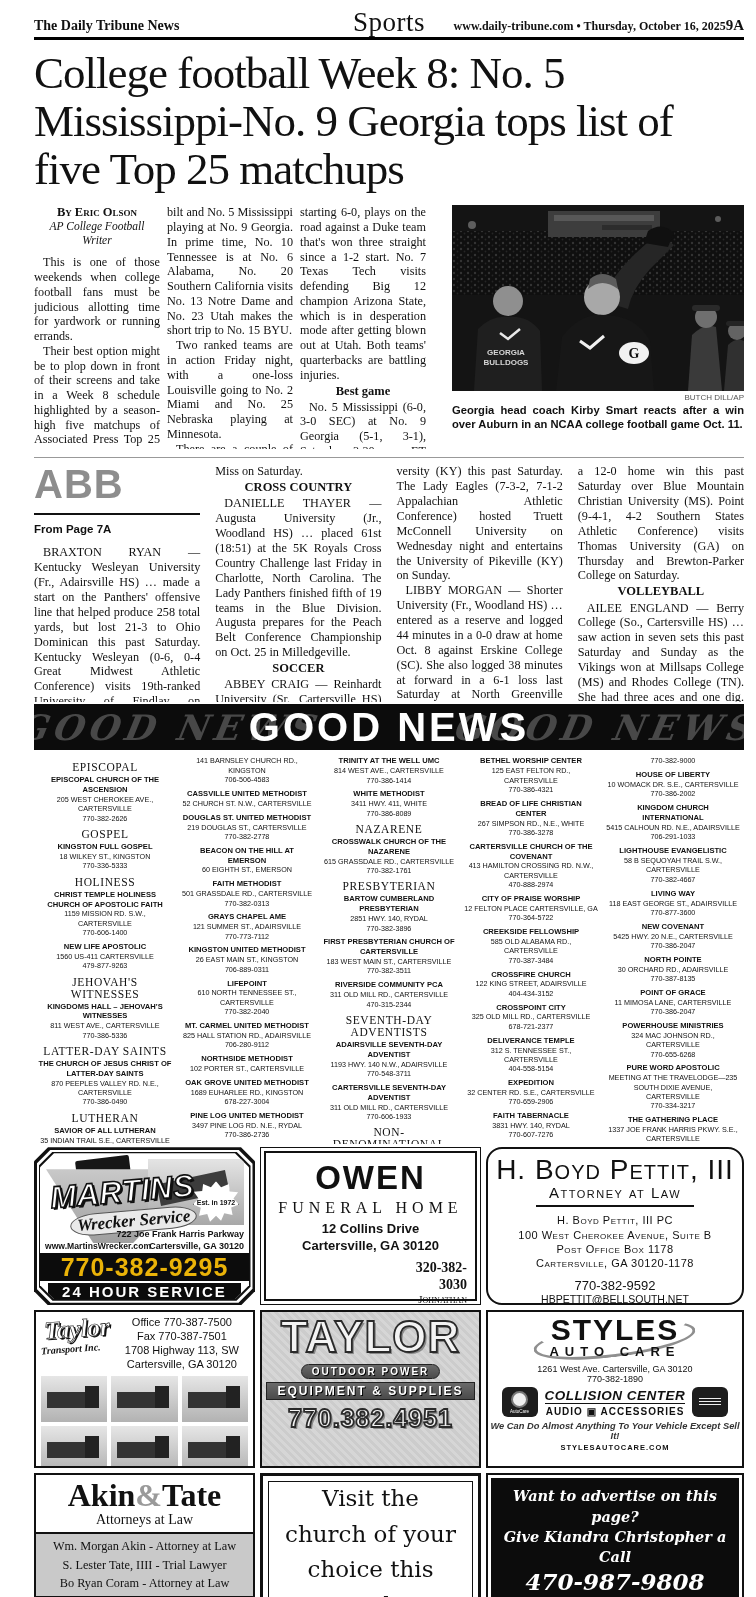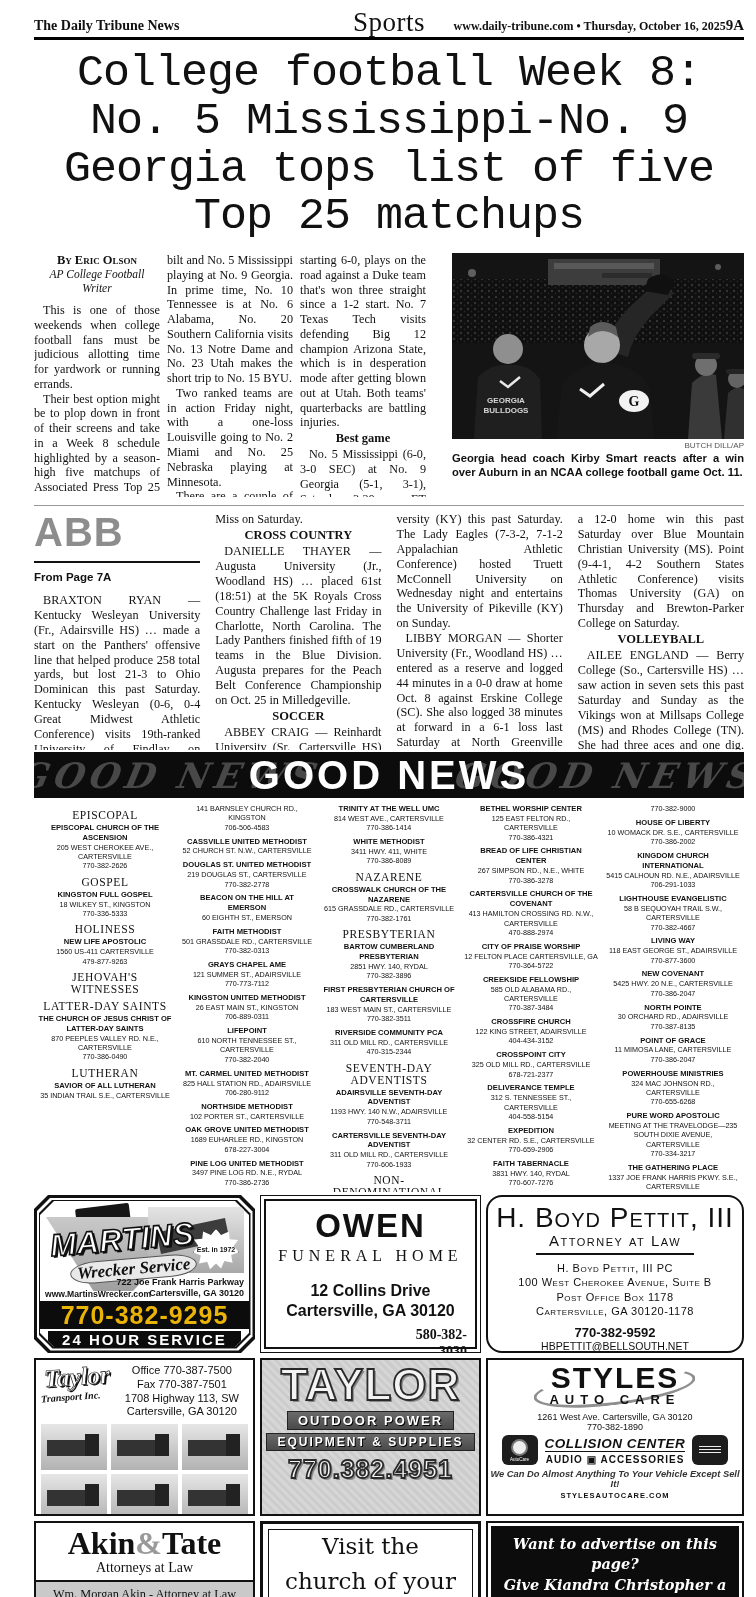--- a/index.html
+++ b/index.html
@@ -7,21 +7,21 @@
   .page{width:756px;height:1597px;box-sizing:border-box;padding:0 12px 0 34px;overflow:hidden;background:#fff;}
 
   
   .masthead{display:flex;align-items:flex-end;justify-content:space-between;padding-top:10px;padding-bottom:3px;border-bottom:3px solid #000;}
   .mh-left{font-weight:bold;font-size:14px;flex:1;}
   .mh-center{font-size:27px;letter-spacing:.5px;flex:0 0 auto;line-height:.9;}
   .mh-right{font-weight:bold;font-size:12px;flex:1;text-align:right;}
   .mh-right b{font-size:15px;}
 
   
-  .headline{font-size:45px;line-height:1.06;letter-spacing:-1px;text-align:center;margin:10px 0 12px;font-family:Liberation Mono, monospace;}
+  .headline{font-size:45px;line-height:1.06;letter-spacing:-1px;text-align:left;margin:10px 0 12px;}
 
   
   .article-row{display:flex;gap:7px;height:244px;overflow:hidden;}
   .article-text{display:flex;gap:7px;flex:0 0 auto;}
   .article-col{width:126px;font-size:12.2px;line-height:1.21;text-align:justify;}
   .article-col p{margin:0;text-indent:9px;}
   .article-col p.ni{text-indent:0;}
   .byline{text-align:center;font-variant:small-caps;font-weight:bold;font-size:12.5px;}
   .byline-title{text-align:center;font-style:italic;font-size:11.5px;margin-bottom:7px;}
   .col-heading{text-align:center;font-weight:bold;font-size:12.5px;margin:1px 0;}
@@ -76,54 +76,54 @@
   .m-web{position:absolute;left:5px;top:88px;font-weight:700;font-size:8.6px;}
   .m-addr{position:absolute;right:5px;top:76px;text-align:right;font-weight:700;font-size:9px;line-height:1.25;}
   .m-phone{position:absolute;left:0;right:0;top:100px;background:#0c0c0c;color:#eab308;text-align:center;font-weight:800;font-size:25px;letter-spacing:1px;line-height:28px;}
   .m-24{position:absolute;left:8px;right:8px;top:130px;background:#0c0c0c;color:#fff;text-align:center;font-weight:800;font-size:15px;letter-spacing:2px;line-height:18px;}
 
   
   .owen{border:1.5px solid #111;padding:3px;height:100%;box-sizing:border-box;}
   .owen-in{border:2.5px solid #111;height:100%;box-sizing:border-box;text-align:center;padding-top:8px;}
   .ow-name{font-weight:800;font-size:33px;letter-spacing:2px;line-height:1;}
   .ow-type{font-family:"Liberation Serif",serif;font-size:16px;letter-spacing:5px;margin-top:5px;}
-  .ow-addr{font-weight:700;font-size:16px;margin-top:16px;line-height:1.25;text-align:center;}
+  .ow-addr{font-weight:700;font-size:13px;margin-top:4px;line-height:1.25;text-align:center;}
   .ow-bottom{display:flex;justify-content:space-between;align-items:flex-end;padding:6px 8px 5px;gap:28px;}
   .ow-dig{font-family:"Liberation Serif",serif;font-weight:700;font-size:20px;text-align:left;line-height:1;}
   .ow-tag{font-size:5.6px;font-weight:700;letter-spacing:1px;margin-top:4px;}
   .ow-right{text-align:right;font-family:"Liberation Serif",serif;line-height:1.2;}
   .ow-phone{font-weight:700;font-size:14px;}
   .ow-mgr{font-variant:small-caps;font-size:11px;}
 
   
   .pettit{border:2px solid #111;border-radius:16px;height:100%;box-sizing:border-box;text-align:center;font-variant:small-caps;padding-top:7px;}
   .pt-name{font-size:28px;letter-spacing:1px;line-height:1;}
   .pt-sub{font-size:15px;letter-spacing:1.5px;}
   .pt-rule{border-top:2.5px solid #111;width:62%;margin:4px auto 6px;}
   .pt-line{font-size:11px;letter-spacing:.5px;line-height:1.3;}
-  .pt-phone{font-size:13px;margin-top:7px;font-weight:bold;}
+  .pt-phone{font-size:13px;margin-top:7px;}
   .pt-mail{font-size:10.5px;}
 
   
   .tt{border:2px solid #111;height:100%;box-sizing:border-box;padding:4px 5px;}
   .tt-top{display:flex;gap:6px;align-items:flex-start;}
   .tt-logo{font-family:"Liberation Serif",serif;font-style:italic;font-weight:800;font-size:25px;transform:rotate(-4deg);line-height:1;-webkit-text-stroke:.6px #111;color:#fff;text-shadow:1.5px 1.5px 0 #111;padding-left:3px;}
   .tt-logo2{font-family:"Liberation Serif",serif;font-style:italic;font-weight:700;font-size:10px;transform:rotate(-4deg);margin-top:2px;}
   .tt-addr{flex:1;text-align:center;font-size:11px;line-height:1.25;}
   .tt-grid{display:grid;grid-template-columns:1fr 1fr 1fr;gap:4px;margin-top:5px;}
   .thumb{height:46px;background:linear-gradient(#e6e6e6,#b2b2b2);position:relative;overflow:hidden;}
   .thumb::before{content:"";position:absolute;left:6px;top:16px;width:46px;height:16px;background:#333;}
   .thumb::after{content:"";position:absolute;left:44px;top:10px;width:14px;height:22px;background:#222;}
 
   
   .to{border:2px solid #111;height:100%;box-sizing:border-box;background:repeating-linear-gradient(45deg,#d6d6d6 0 3px,#cccccc 3px 6px);text-align:center;padding-top:2px;}
   .outl{color:#f3f3f3;-webkit-text-stroke:1.8px #2a2a2a;text-shadow:2px 2px 0 #888;}
   .to-brand{font-weight:800;font-size:44px;letter-spacing:1px;line-height:1.05;}
   .to-ribbon{display:inline-block;background:linear-gradient(#6a6a6a,#4a4a4a);color:#fff;font-weight:800;letter-spacing:2px;padding:1px 10px;border:1.5px solid #222;margin-top:3px;text-shadow:1px 1px 0 #000;}
-  .to-r1{font-size:13px;} .to-r2{font-size:12px;}
+  .to-r1{font-size:10px;border-radius:10px;} .to-r2{font-size:12px;}
   .to-phone{font-weight:800;font-size:25px;margin-top:4px;letter-spacing:1px;}
 
   
   .sty{border:2px solid #111;height:100%;box-sizing:border-box;text-align:center;padding-top:3px;}
   .sw{position:relative;display:inline-block;padding:0 10px;}
   .sw::before{content:"";position:absolute;left:-6px;right:-6px;top:8px;bottom:2px;border:3px solid #8f8f8f;border-top-color:transparent;border-radius:50%;transform:rotate(-7deg);}
   .sty-name{font-weight:800;font-size:30px;letter-spacing:2px;line-height:1;position:relative;}
   .sty-sub{font-weight:700;font-size:13px;letter-spacing:6px;line-height:1.1;position:relative;}
   .sty-addr{font-size:9px;margin-top:4px;}
   .sty-phone{font-size:9px;}
@@ -280,25 +280,35 @@
           <div class="dir-line">770-382-2626</div>
         </div>
         <div class="dir-cat">GOSPEL</div>
         <div class="dir-entry">
           <div class="dir-name">KINGSTON FULL GOSPEL</div>
           <div class="dir-line">18 WILKEY ST., KINGSTON</div>
           <div class="dir-line">770-336-5333</div>
         </div>
         <div class="dir-cat">HOLINESS</div>
         <div class="dir-entry">
+          <div class="dir-name">CHRIST TEMPLE HOLINESS CHURCH OF APOSTOLIC FAITH</div>
+          <div class="dir-line">1159 MISSION RD. S.W., CARTERSVILLE</div>
+          <div class="dir-line">770-606-1400</div>
+        </div>
+        <div class="dir-entry">
           <div class="dir-name">NEW LIFE APOSTOLIC</div>
           <div class="dir-line">1560 US-411 CARTERSVILLE</div>
           <div class="dir-line">479-877-9263</div>
         </div>
         <div class="dir-cat">JEHOVAH'S WITNESSES</div>
+        <div class="dir-entry">
+          <div class="dir-name">KINGDOMS HALL – JEHOVAH'S WITNESSES</div>
+          <div class="dir-line">811 WEST AVE., CARTERSVILLE</div>
+          <div class="dir-line">770-386-5336</div>
+        </div>
         <div class="dir-cat">LATTER-DAY SAINTS</div>
         <div class="dir-entry">
           <div class="dir-name">THE CHURCH OF JESUS CHRIST OF LATTER-DAY SAINTS</div>
           <div class="dir-line">870 PEEPLES VALLEY RD. N.E.,</div>
           <div class="dir-line">CARTERSVILLE</div>
           <div class="dir-line">770-386-0490</div>
         </div>
         <div class="dir-cat">LUTHERAN</div>
         <div class="dir-entry">
           <div class="dir-name">SAVIOR OF ALL LUTHERAN</div>
@@ -565,21 +575,21 @@
         <div class="ow-addr">
           <div>12 Collins Drive</div>
           <div>Cartersville, GA 30120</div>
         </div>
         <div class="ow-bottom">
           <div>
             <div class="ow-dig">Dignity·</div>
             <div class="ow-tag">LIFE WELL CELEBRATED®</div>
           </div>
           <div class="ow-right">
-            <div class="ow-phone">580-382-3030</div>
+            <div class="ow-phone">320-382-3030</div>
             <div class="ow-mgr">Johnathan Evans</div>
             <div class="ow-mgr">General Manager</div>
           </div>
         </div>
       </div>
     </div>
 
     <div class="ad pettit">
       <div class="pt-name">H. Boyd Pettit, III</div>
       <div class="pt-sub">Attorney at Law</div>

